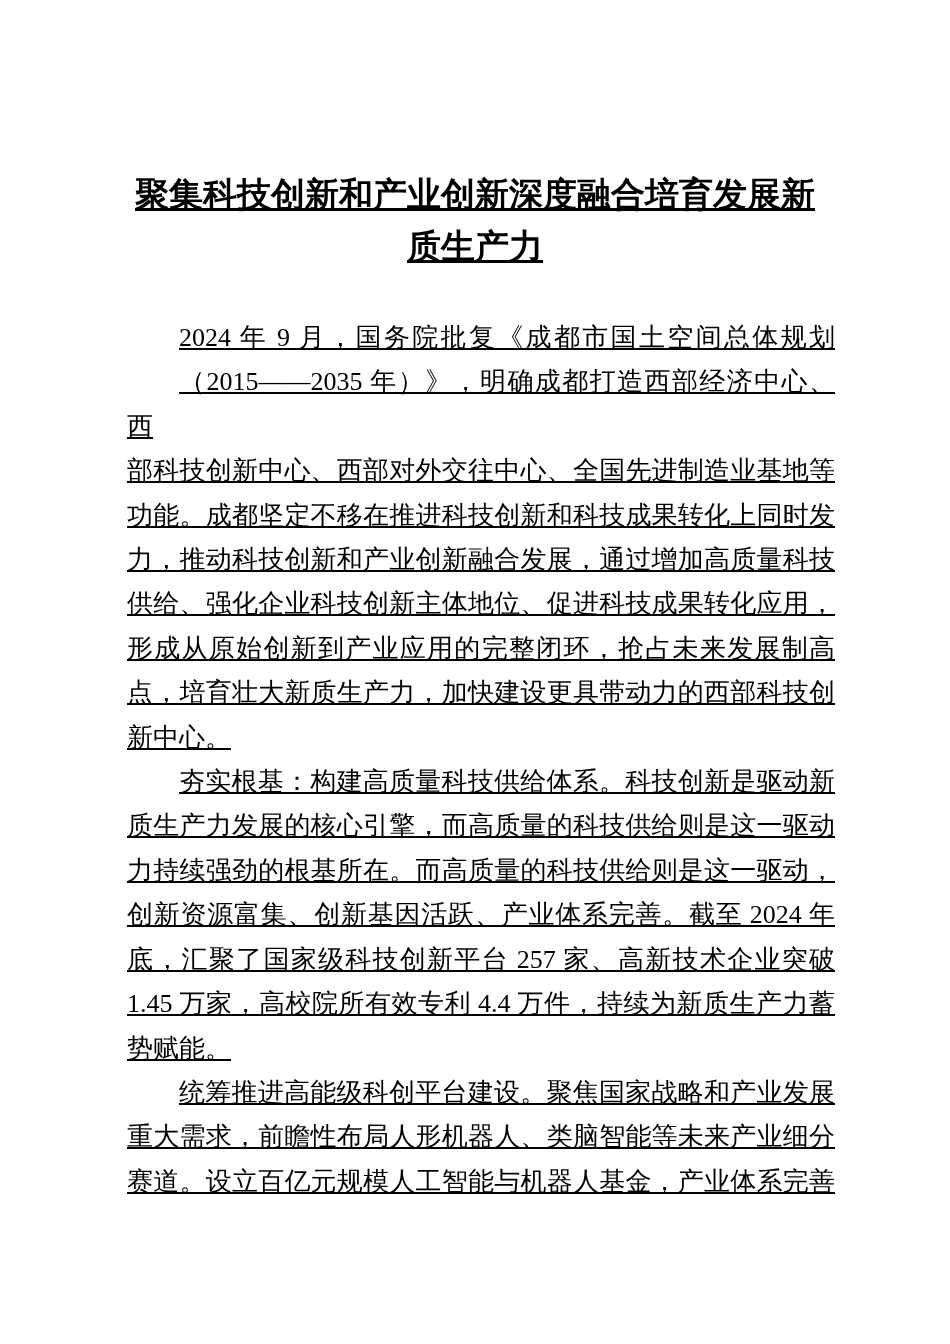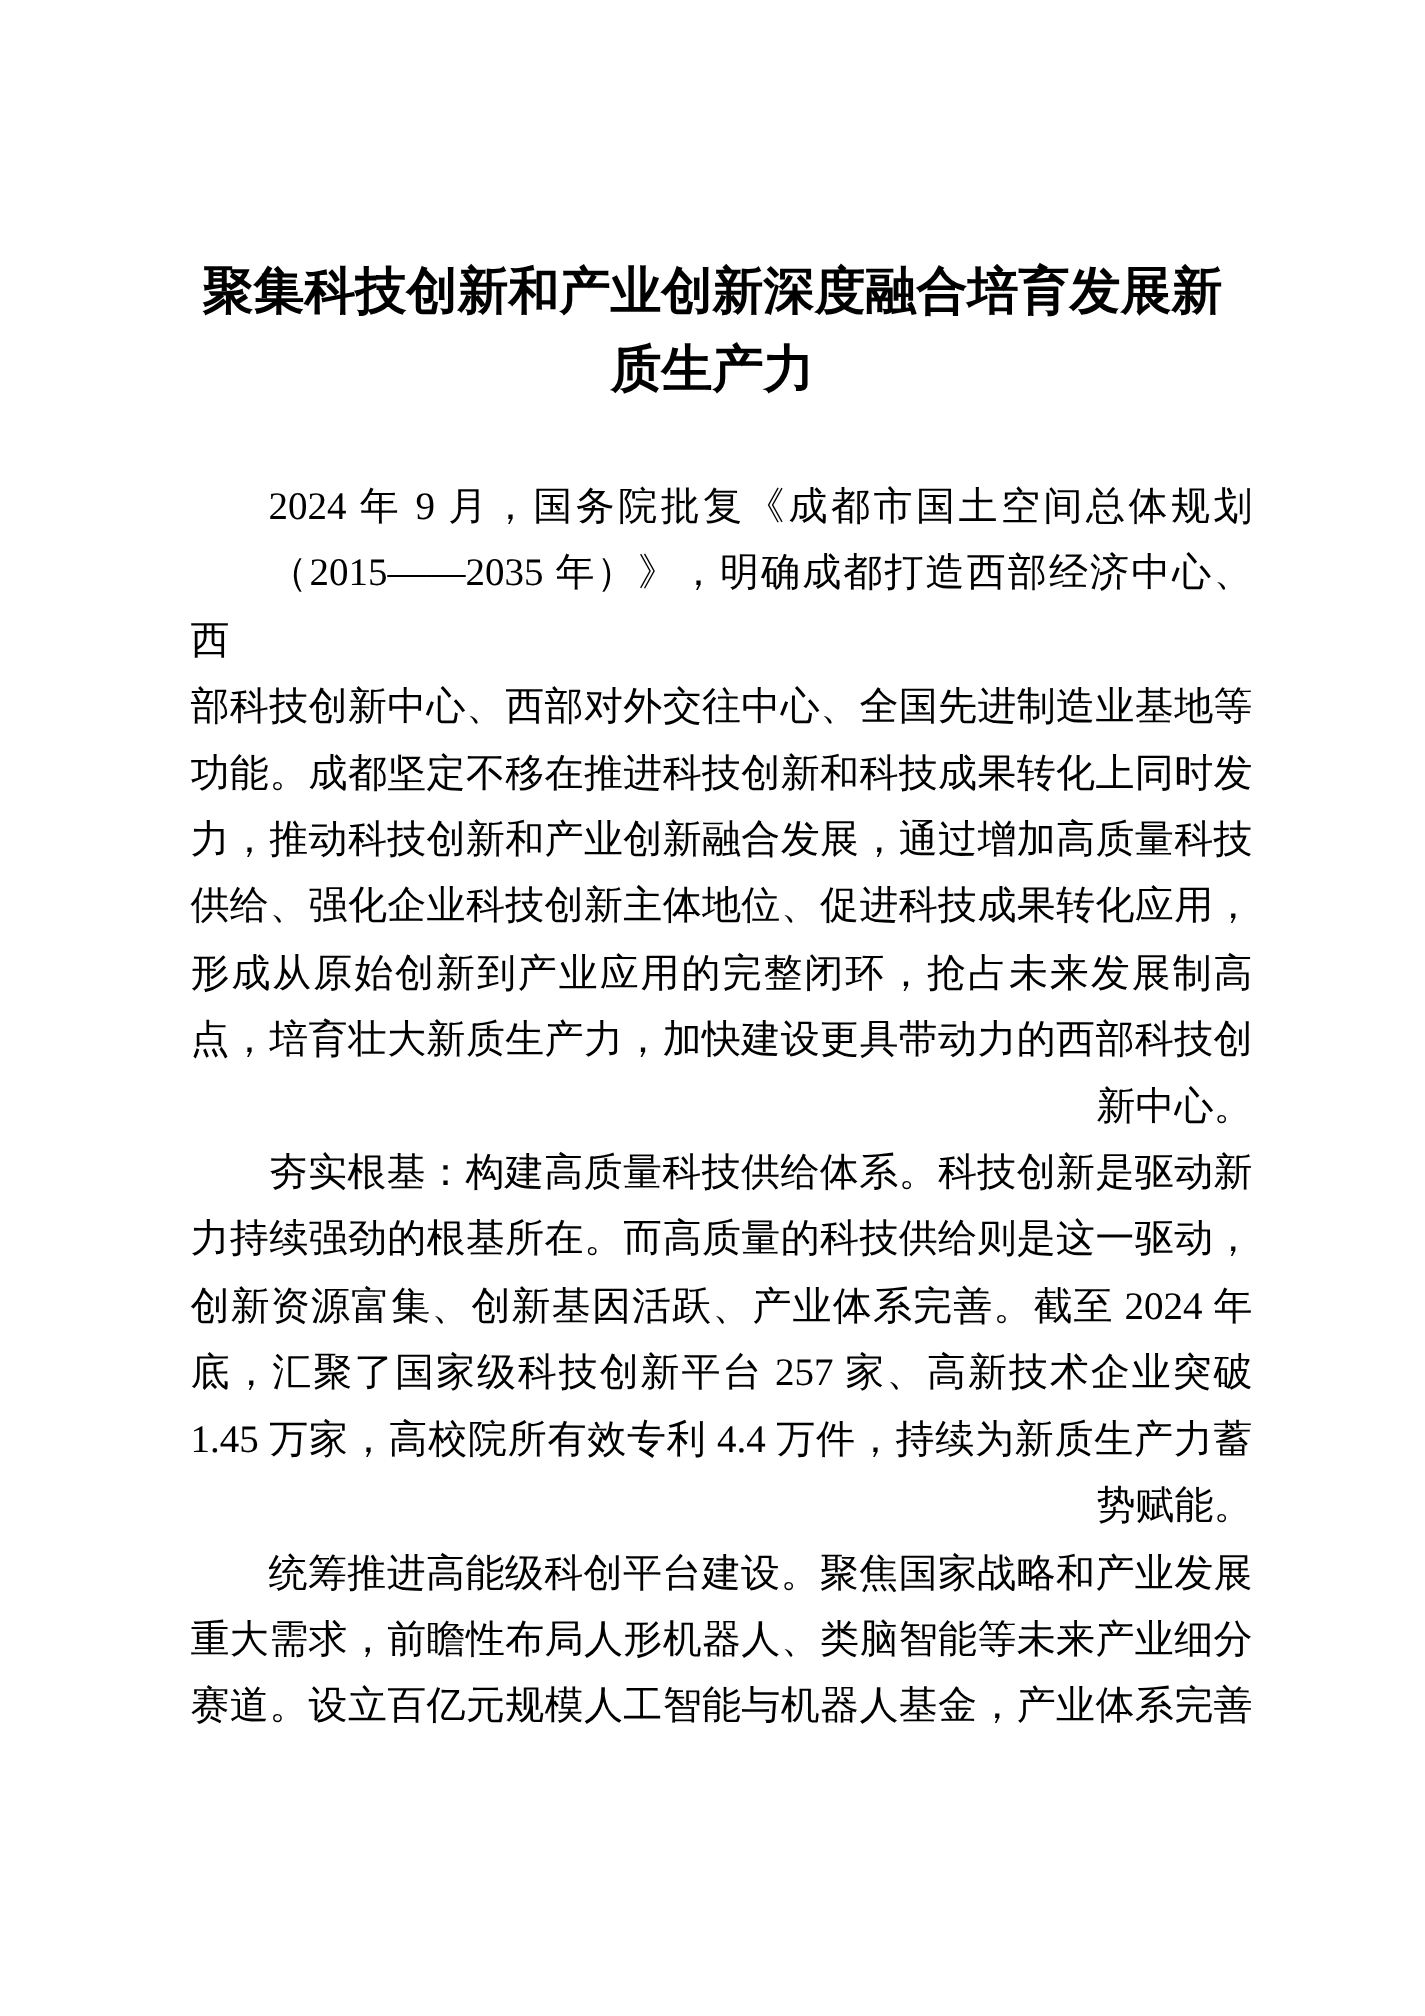--- a/index.html
+++ b/index.html
@@ -7,20 +7,21 @@
     padding: 0;
     background: #ffffff;
   }
   .page {
     position: relative;
     width: 950px;
     height: 1344px;
     background: #ffffff;
     overflow: hidden;
     color: #000000;
+    text-decoration: underline;
   }
   .doc-title {
     margin: 0 112px;
     padding-top: 168px;
     font-family: "Liberation Sans", "DejaVu Sans", sans-serif;
     font-weight: 700;
     font-size: 34px;
     line-height: 52px;
     text-align: center;
     color: #000000;
@@ -30,21 +31,21 @@
     width: 708px;
     font-family: "Liberation Serif", "DejaVu Serif", serif;
     font-size: 26px;
     line-height: 44.4px;
     color: #000000;
   }
   .paragraph {
     margin: 0;
   }
   .line {
-    text-align: right;
+    text-align: left;
     min-height: 44.4px;
   }
   .line.justify {
     text-align: justify;
     text-align-last: justify;
     text-justify: inter-character;
   }
   .line.indent {
     text-indent: 2em;
   }
@@ -64,20 +65,21 @@
         <div class="line justify">部科技创新中心、西部对外交往中心、全国先进制造业基地等</div>
         <div class="line justify">功能。成都坚定不移在推进科技创新和科技成果转化上同时发</div>
         <div class="line justify">力，推动科技创新和产业创新融合发展，通过增加高质量科技</div>
         <div class="line justify">供给、强化企业科技创新主体地位、促进科技成果转化应用，</div>
         <div class="line justify">形成从原始创新到产业应用的完整闭环，抢占未来发展制高</div>
         <div class="line justify">点，培育壮大新质生产力，加快建设更具带动力的西部科技创</div>
         <div class="line">新中心。</div>
       </div>
       <div class="paragraph">
         <div class="line indent justify">夯实根基：构建高质量科技供给体系。科技创新是驱动新</div>
+        <div class="line justify">质生产力发展的核心引擎，而高质量的科技供给则是这一驱动</div>
         <div class="line justify">力持续强劲的根基所在。而高质量的科技供给则是这一驱动，</div>
         <div class="line justify">创新资源富集、创新基因活跃、产业体系完善。截至 2024 年</div>
         <div class="line justify">底，汇聚了国家级科技创新平台 257 家、高新技术企业突破</div>
         <div class="line justify">1.45 万家，高校院所有效专利 4.4 万件，持续为新质生产力蓄</div>
         <div class="line">势赋能。</div>
       </div>
       <div class="paragraph">
         <div class="line indent justify">统筹推进高能级科创平台建设。聚焦国家战略和产业发展</div>
         <div class="line justify">重大需求，前瞻性布局人形机器人、类脑智能等未来产业细分</div>
         <div class="line justify">赛道。设立百亿元规模人工智能与机器人基金，产业体系完善</div>

